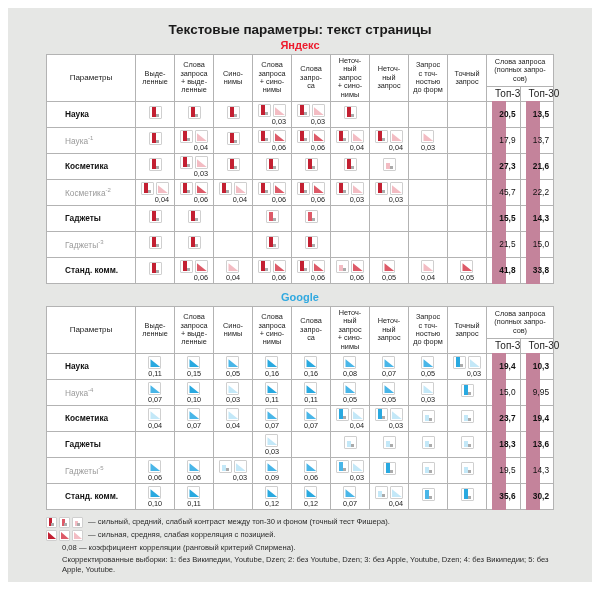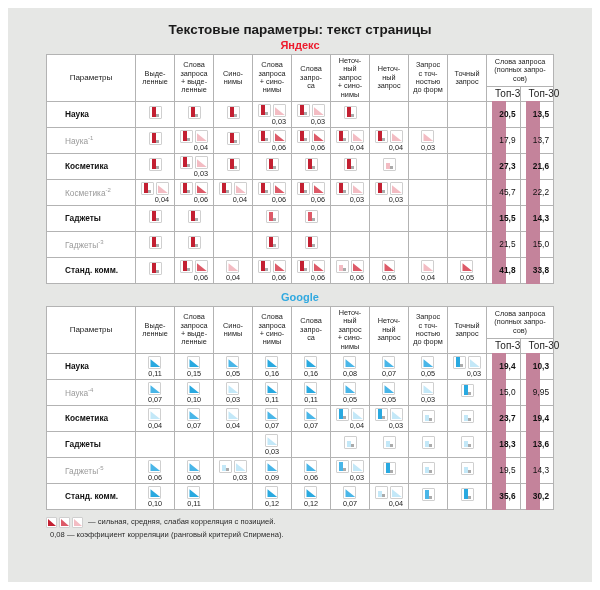--- a/index.html
+++ b/index.html
@@ -36,21 +36,21 @@
   td.top{position:relative;font-size:8.3px;color:#111;margin-top:44px;}
   tr.b td.top{font-weight:bold;}
   td.top .stripe{position:absolute;left:5px;top:-1px;bottom:-1px;width:14px;background:#c4839b;}
   td.top .num{position:relative;display:block;text-align:right;padding-right:4px;}
   .legend{width:508px;margin:7px auto 0 auto;font-size:7.6px;color:#2a2a2a;line-height:1.3;}
   .legend .line{display:flex;align-items:center;gap:3px;margin-bottom:2px;}
   .legend .tile{width:11px;height:11px;}
   .legend .bar{width:3px;} .legend .b1 .bar{height:8px;} .legend .b2 .bar{height:7px;} .legend .b3 .bar{height:5px;}
   .legend .tri{width:8px;height:7px;}
   .legend .txt{margin-left:2px;}
-  .legend .plain{margin:1px 0 2px 4px;}
+  .legend .plain{margin:1px 0 2px 16px;}
 </style>
 </head>
 <body>
 
 <div class="card">
   <div class="title">Текстовые параметры: текст страницы</div>
 
   <div class="section">
     <div class="engine" id="engine-0" style="color: rgb(237, 27, 45);">Яндекс</div>
     <table class="red" id="table-0">
@@ -1162,28 +1162,46 @@
               <i class="stripe"></i>
               <span class="num">30,2</span>
             </td>
           </tr>
         </tbody>
       </table>
   </div>
 
   <div class="legend red">
     <div class="line">
+      <span id="leg-contrast-icons" style="display:inline-flex;gap:2px;">
+          <span class="tile b1">
+            <i class="bar"></i>
+            <i class="sq"></i>
+          </span>
+          <span class="tile b2">
+            <i class="bar"></i>
+            <i class="sq"></i>
+          </span>
+          <span class="tile b3">
+            <i class="bar"></i>
+            <i class="sq"></i>
+          </span>
+        </span>
+      <span class="txt">— сильный, средний, слабый контраст между топ-30 и фоном (точный тест Фишера).</span>
+    </div>
+    <div class="line">
       <span id="leg-corr-icons" style="display:inline-flex;gap:2px;">
           <span class="tile t1">
             <i class="tri"></i>
           </span>
           <span class="tile t2">
             <i class="tri"></i>
           </span>
           <span class="tile t3">
             <i class="tri"></i>
           </span>
         </span>
       <span class="txt">— сильная, средняя, слабая корреляция с позицией.</span>
     </div>
     <div class="plain">0,08 — коэффициент корреляции (ранговый критерий Спирмена).</div>
+    <div class="plain">Скорректированные выборки: 1: без Википедии, Youtube, Dzen; 2: без Youtube, Dzen; 3: без Apple, Youtube, Dzen; 4: без Википедии; 5: без Apple, Youtube.</div>
   </div>
 </div>
 
 </body></html>

